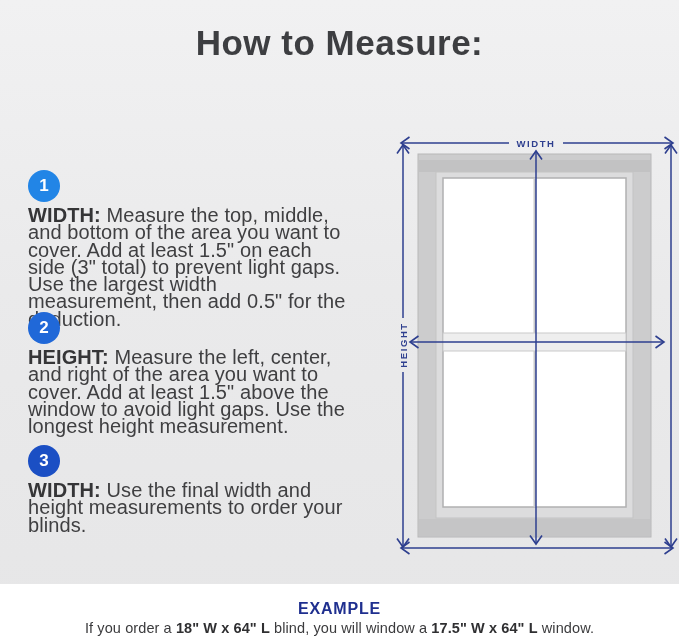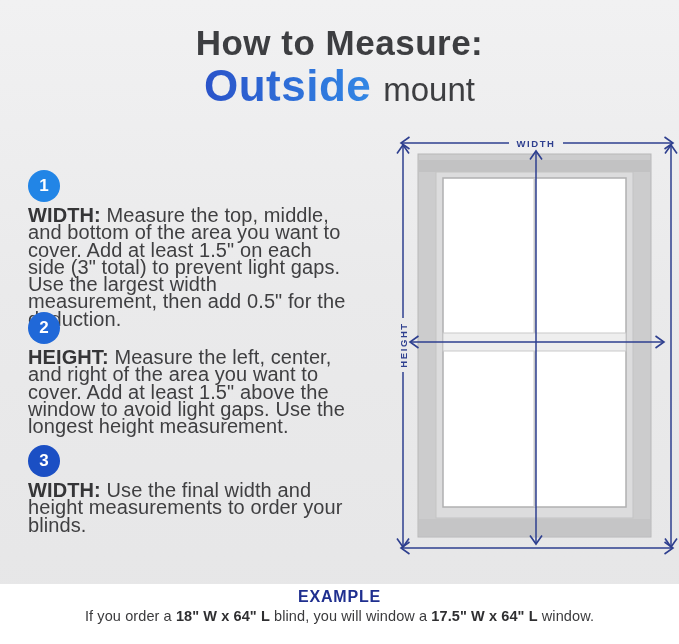--- a/index.html
+++ b/index.html
@@ -102,45 +102,41 @@
   .example-band {
     position: absolute;
     left: 0;
     top: 584px;
     width: 100%;
     height: 60px;
     background: #ffffff;
     text-align: center;
   }
   .example-heading {
-    padding-top: 4px;
+    padding-top: 16px;
     font-size: 16px;
     font-weight: 700;
     letter-spacing: 0.8px;
     color: #1f2f8f;
   }
   .example-line {
     margin-top: 2px;
     font-size: 14.5px;
     color: #3b3b3d;
     letter-spacing: 0.1px;
   }
   .example-line b { font-weight: 700; color: #2f2f31; }
 </style>
 </head>
 <body>
 
 <div class="page">
 
   <header class="title-block">
     <div class="title-line1">How to Measure:</div>
-    <div class="title-line2">
-      <span class="title-highlight">Outside</span>
-      <span class="title-suffix">mount</span>
-    </div>
   </header>
 
   <section class="step step-1">
     <div class="badge badge-1">
       <span>1</span>
     </div>
     <p class="step-text"><b class="step-label">WIDTH:</b> <span>Measure the top, middle, and bottom of the area you want to cover. Add at least 1.5" on each side (3" total) to prevent light gaps. Use the largest width measurement, then add 0.5" for the deduction.</span></p>
   </section>
 
   <section class="step step-2">

